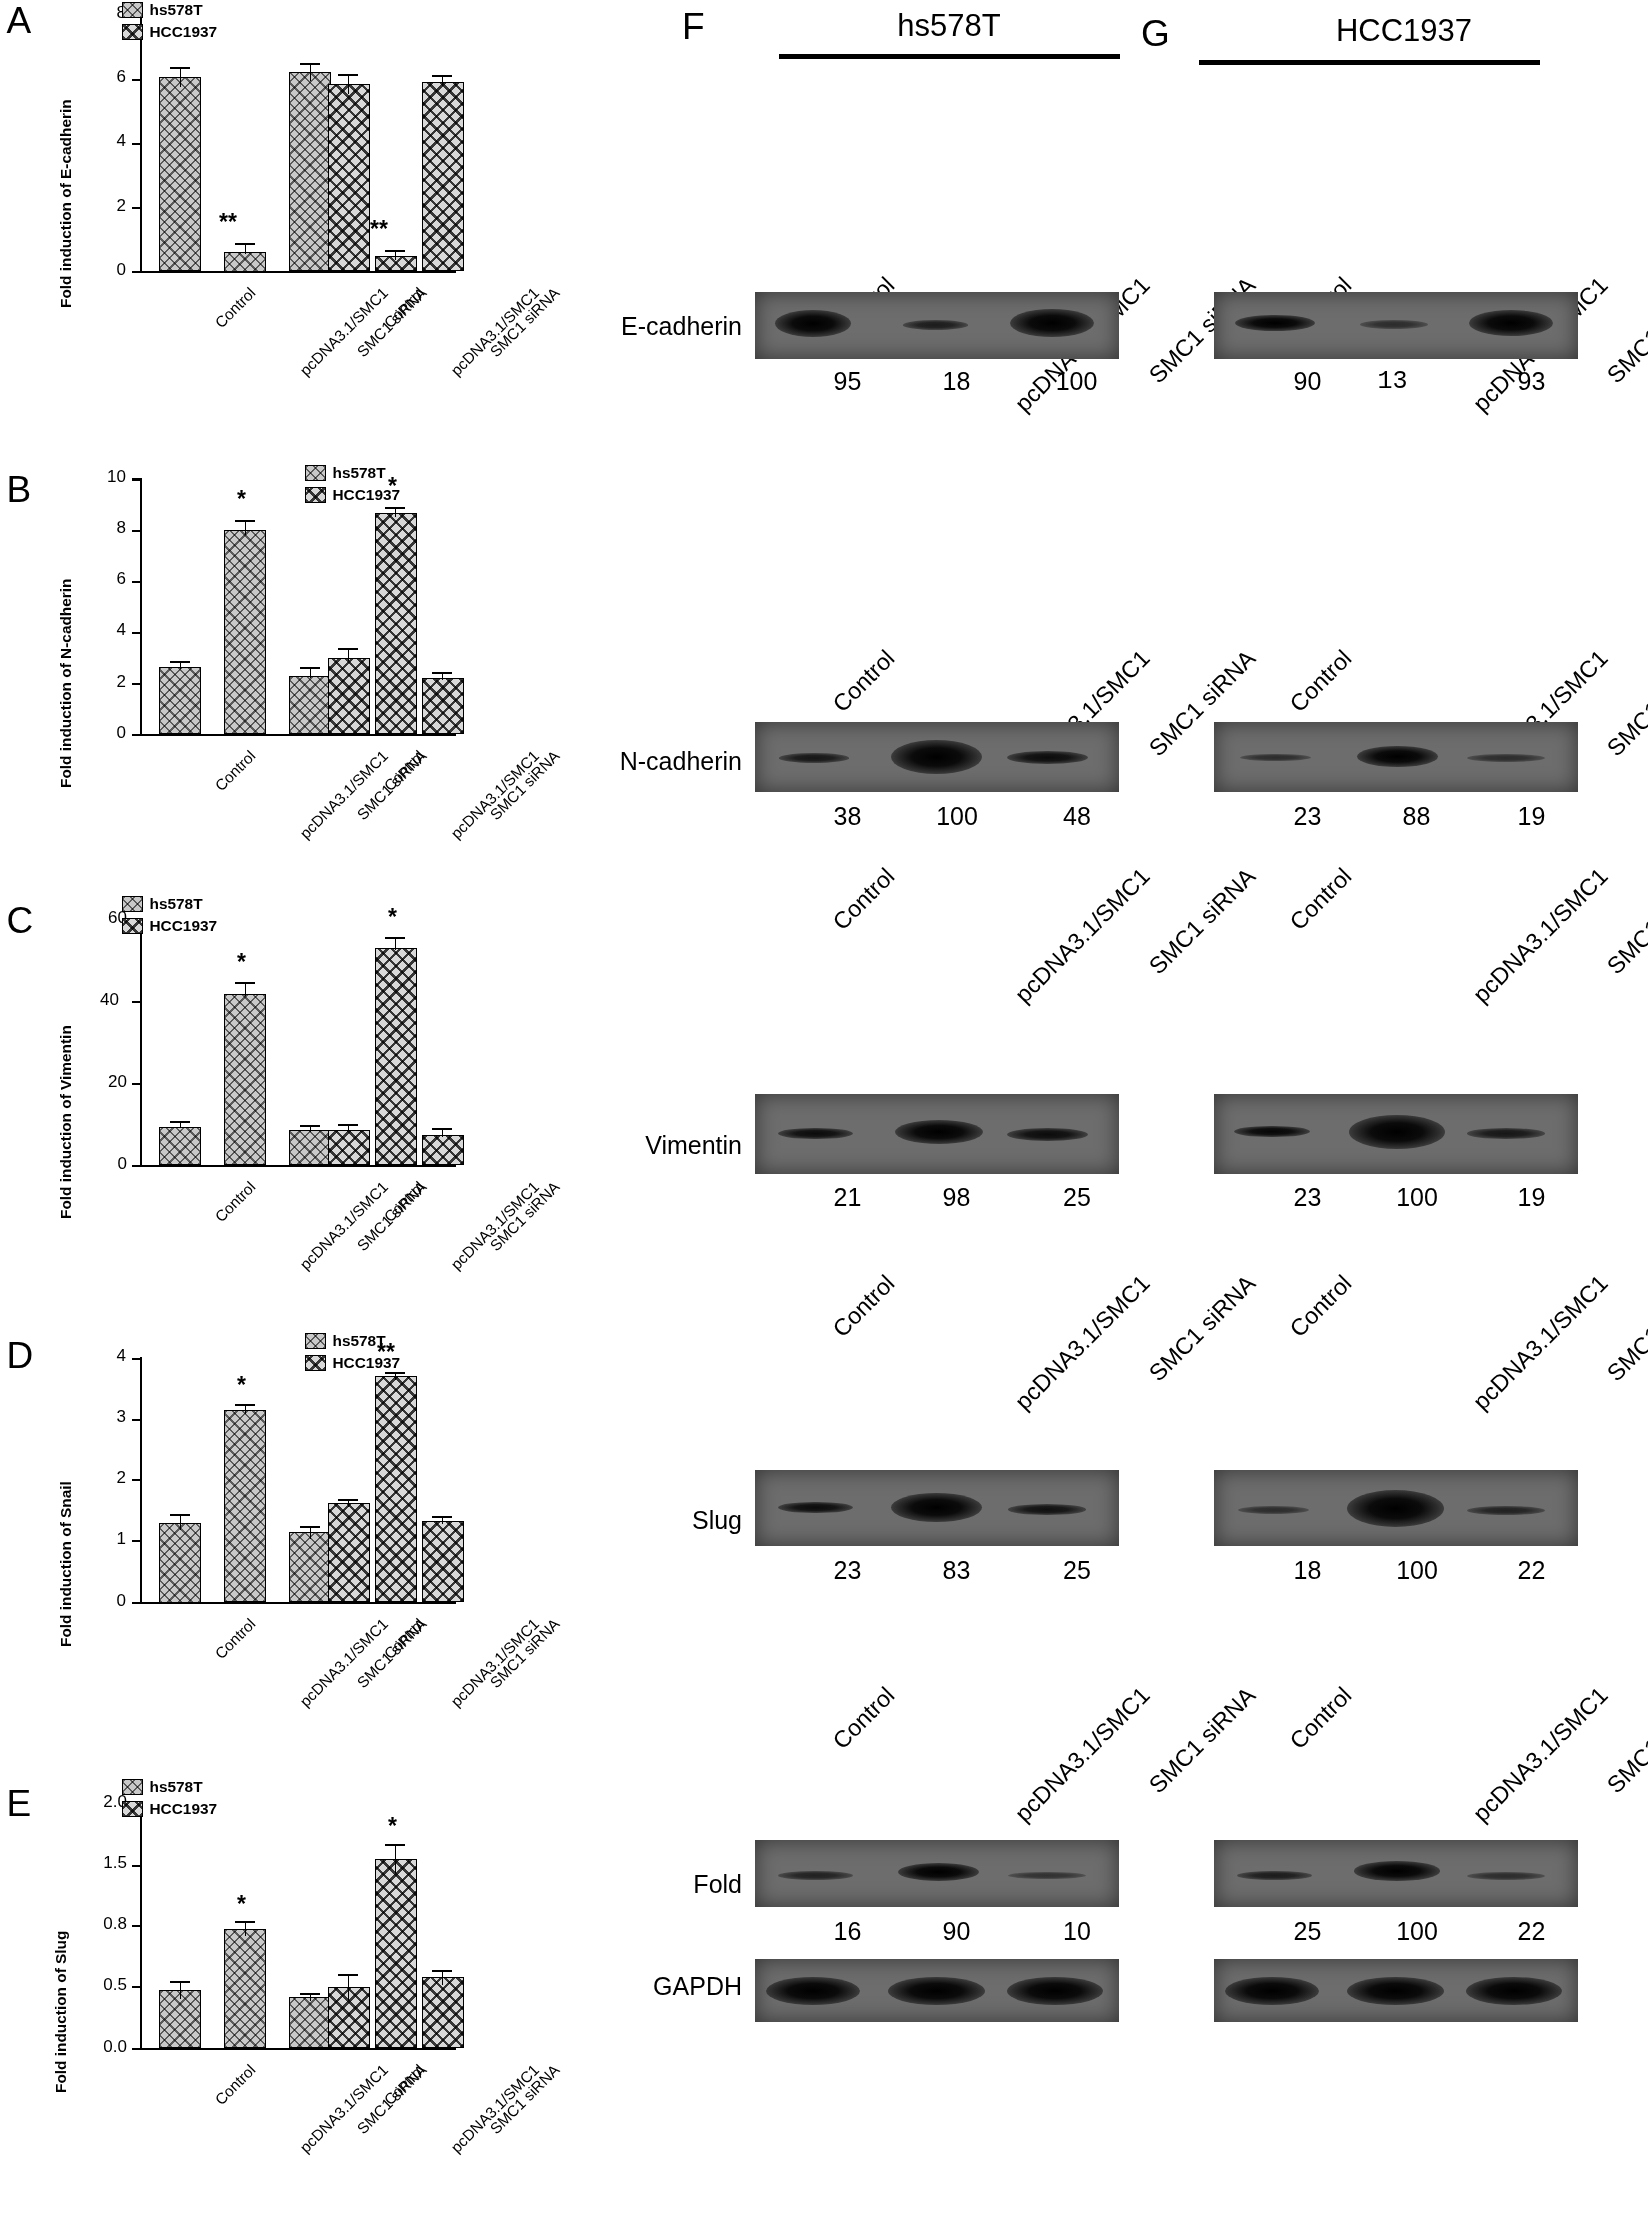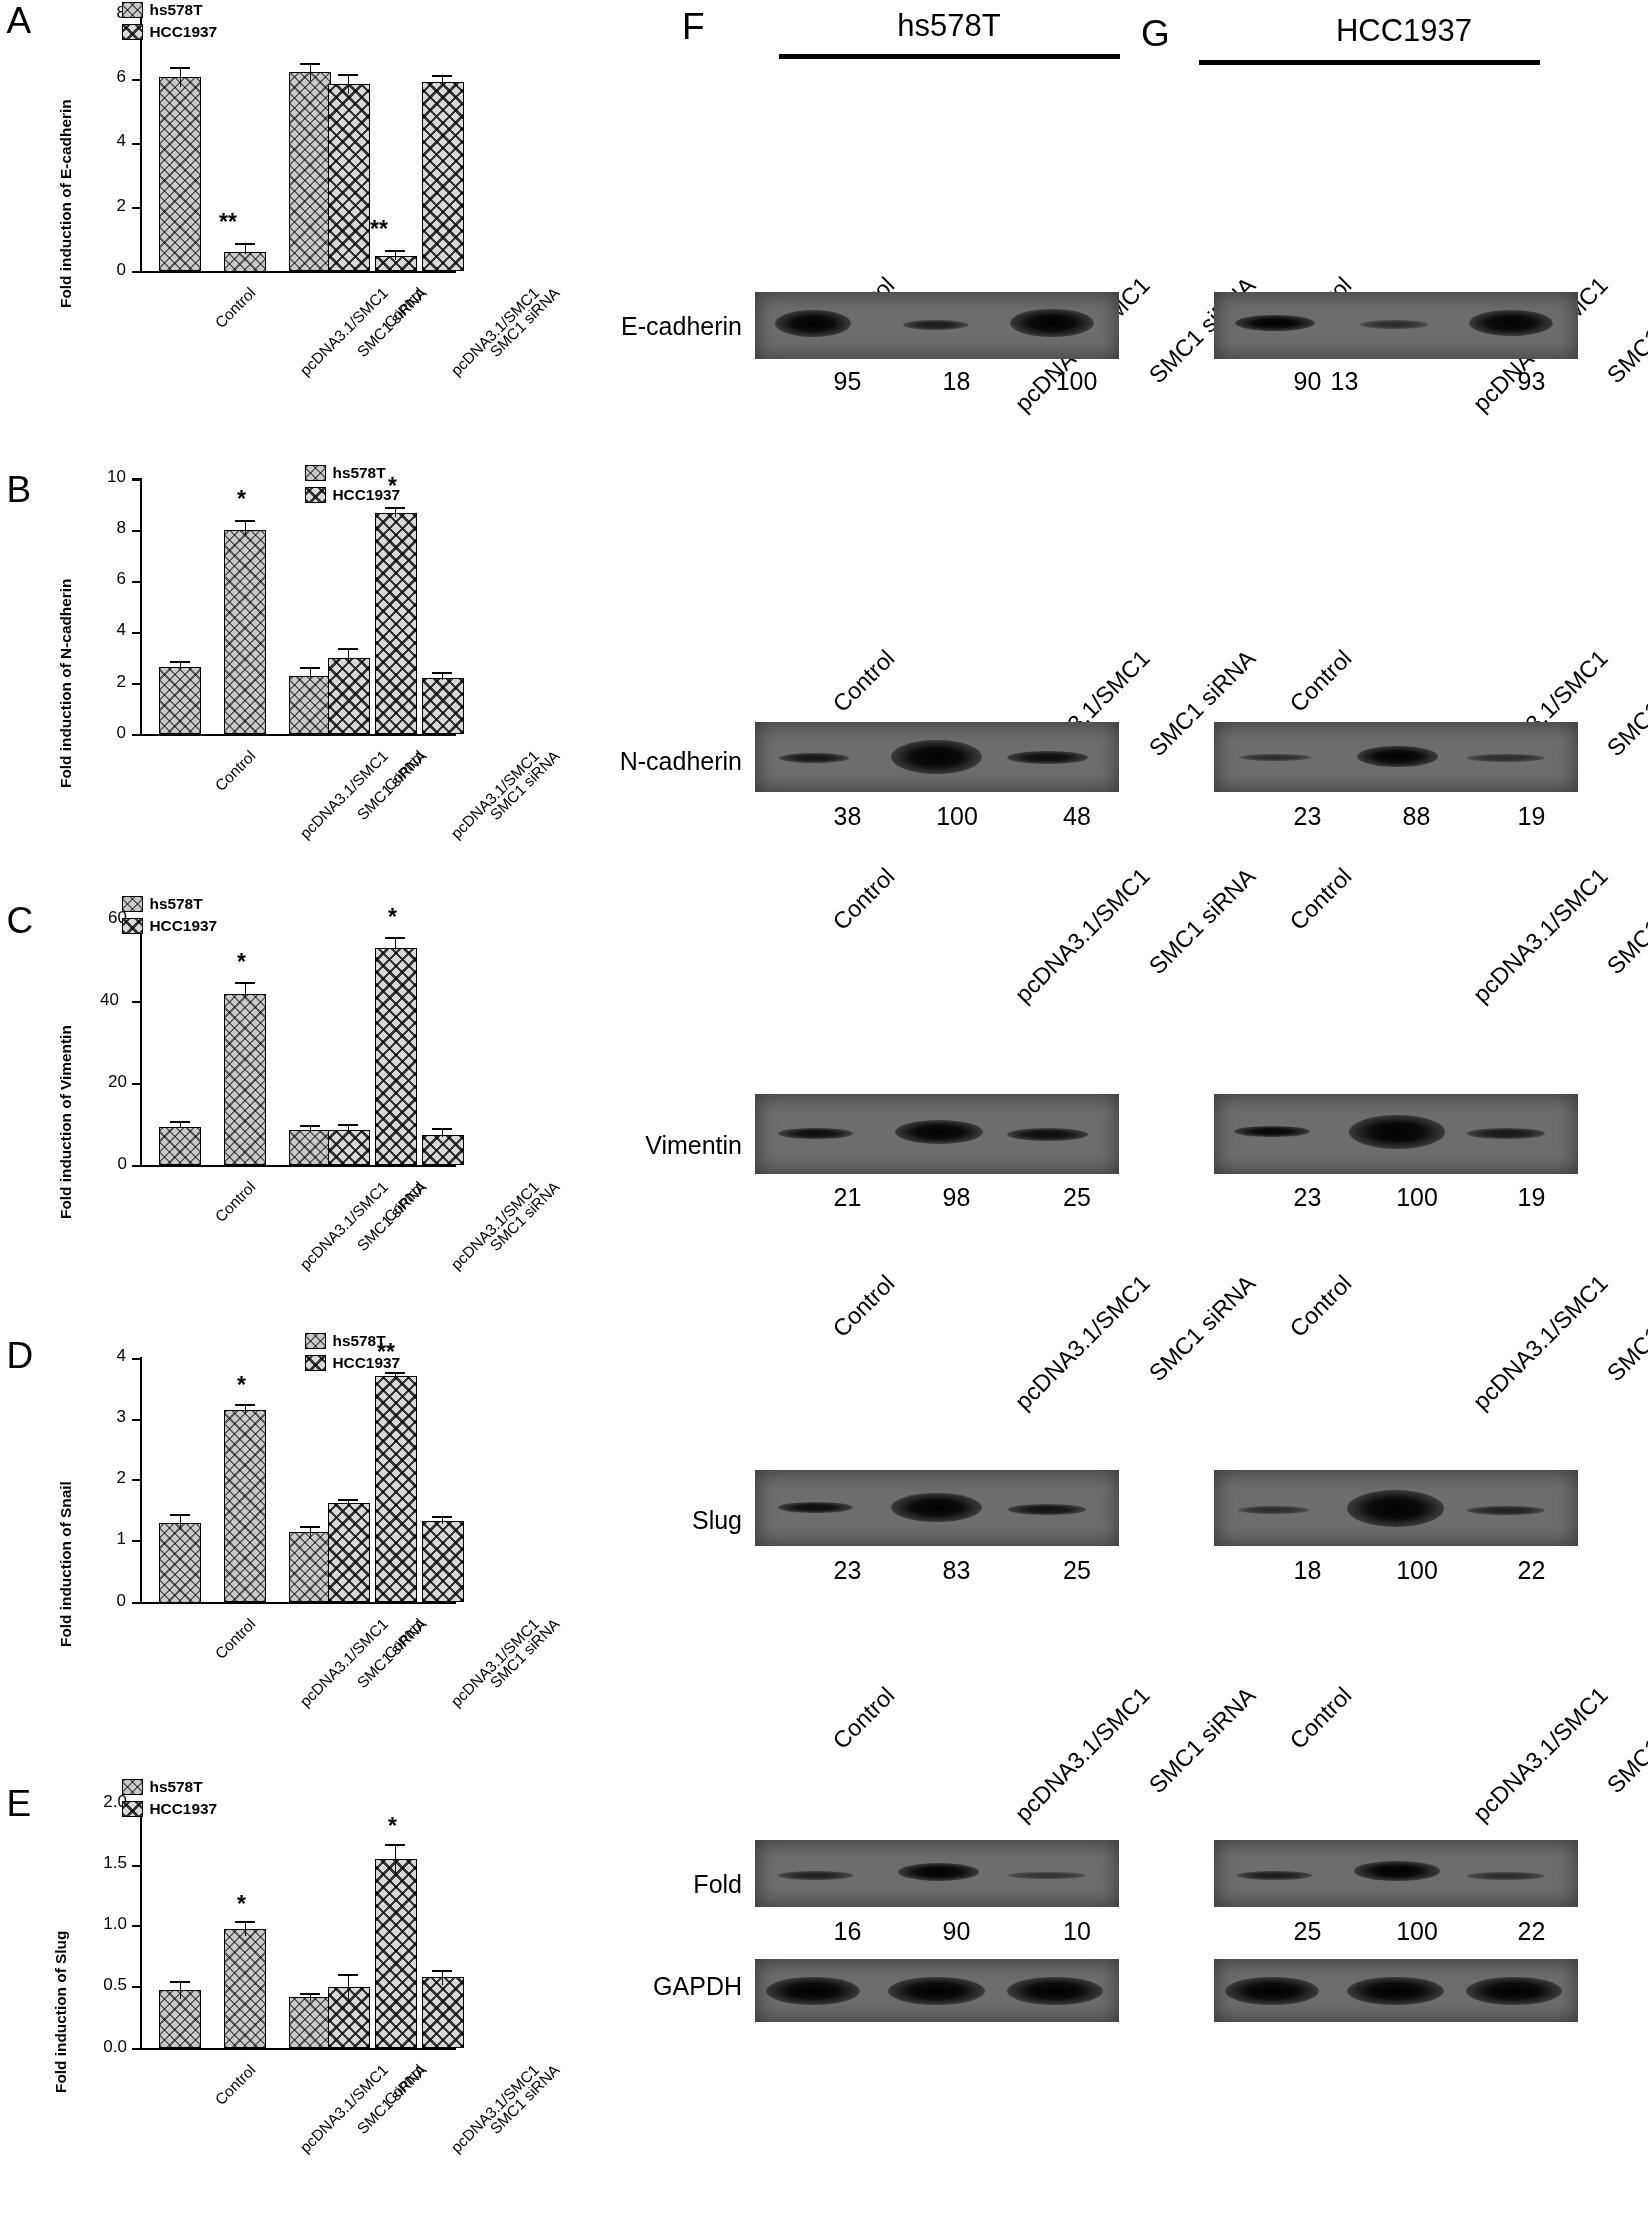--- a/index.html
+++ b/index.html
@@ -372,21 +372,21 @@
   <div class="axis-line" style="left:140px; top:26px; width:2.4px; height:247px;"></div>
   <div class="axis-line" style="left:140px; top:271px; width:316px; height:2.4px;"></div>
 
   <div class="tick" style="left:132px; top:271px;"></div>
   <div class="tick" style="left:132px; top:209px;"></div>
   <div class="tick" style="left:132px; top:148px;"></div>
   <div class="tick" style="left:132px; top:88px;"></div>
   <div class="tick" style="left:132px; top:27px;"></div>
   <div class="ticklabel" style="left:70px; top:260px; width:57px;">0.0</div>
   <div class="ticklabel" style="left:70px; top:198px; width:57px;">0.5</div>
-  <div class="ticklabel" style="left:70px; top:137px; width:57px;">1.0</div>
+  <div class="ticklabel" style="left:70px; top:137px; width:57px;">0.8</div>
   <div class="ticklabel" style="left:70px; top:76px;  width:57px;">1.5</div>
   <div class="ticklabel" style="left:70px; top:15.4px;  width:57px;">2.0</div>
 
   <div class="bar hatch-a" style="left:159px; top:213px; width:42px; height:58px;"></div>
   <div class="bar hatch-a" style="left:224px; top:152px; width:42px; height:119px;"></div>
   <div class="bar hatch-a" style="left:289px; top:220px; width:42px; height:51px;"></div>
   <div class="bar hatch-b" style="left:328px; top:210px; width:42px; height:61px;"></div>
   <div class="bar hatch-b" style="left:375px; top:82px; width:42px; height:189px;"></div>
   <div class="bar hatch-b" style="left:422px; top:200px; width:42px; height:71px;"></div>
 
@@ -462,21 +462,21 @@
   <div class="membrane" style="left:1214px; top:292px; width:364px; height:67px;">
     <div class="band" style="left:21px;  top:23px; width:80px; height:16px;"></div>
     <div class="band" style="left:146px; top:28px; width:68px; height:9px; opacity:.6;"></div>
     <div class="band" style="left:255px; top:18px; width:84px; height:26px;"></div>
   </div>
 
   <div class="quant" style="left:811px; top:367px; width:73px;">95</div>
   <div class="quant" style="left:920px; top:367px; width:73px;">18</div>
   <div class="quant" style="left:1032px; top:367px; width:89px;">100</div>
   <div class="quant" style="left:1271px; top:367px; width:73px;">90</div>
-  <div class="quant" style="left:1308px; top:367px; width:73px;">13</div>
+  <div class="quant" style="left:1356px; top:367px; width:73px;font-family:Liberation Mono, monospace;">13</div>
   <div class="quant" style="left:1495px; top:367px; width:73px;">93</div>
 </div>
 
 <div class="blot-group" style="left:0; top:0;">
   <div class="lane-label" style="left:815px; top:641px;">Control</div>
   <div class="lane-label" style="left:967px; top:641px;">pcDNA3.1/SMC1</div>
   <div class="lane-label" style="left:1113px; top:641px;">SMC1 siRNA</div>
   <div class="lane-label" style="left:1272px; top:641px;">Control</div>
   <div class="lane-label" style="left:1425px; top:641px;">pcDNA3.1/SMC1</div>
   <div class="lane-label" style="left:1571px; top:641px;">SMC1 siRNA</div>

